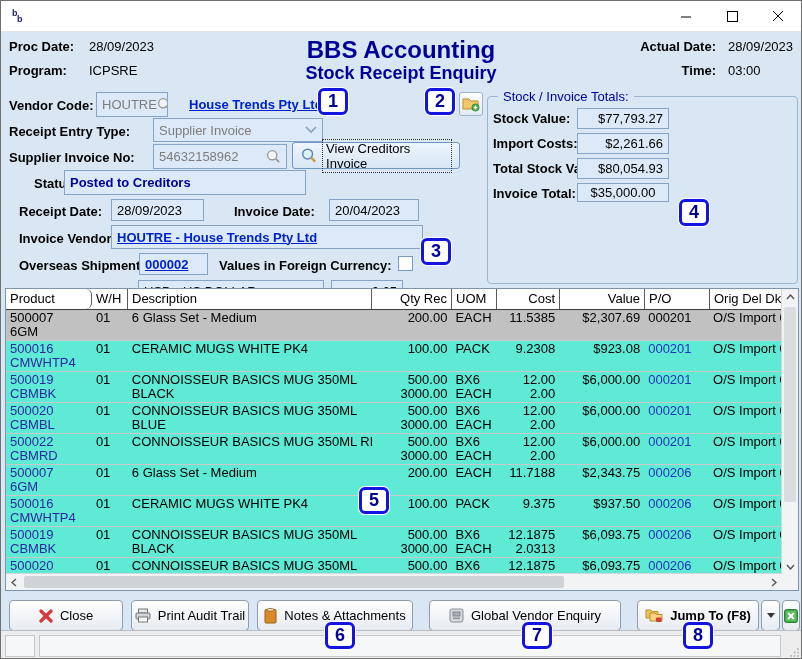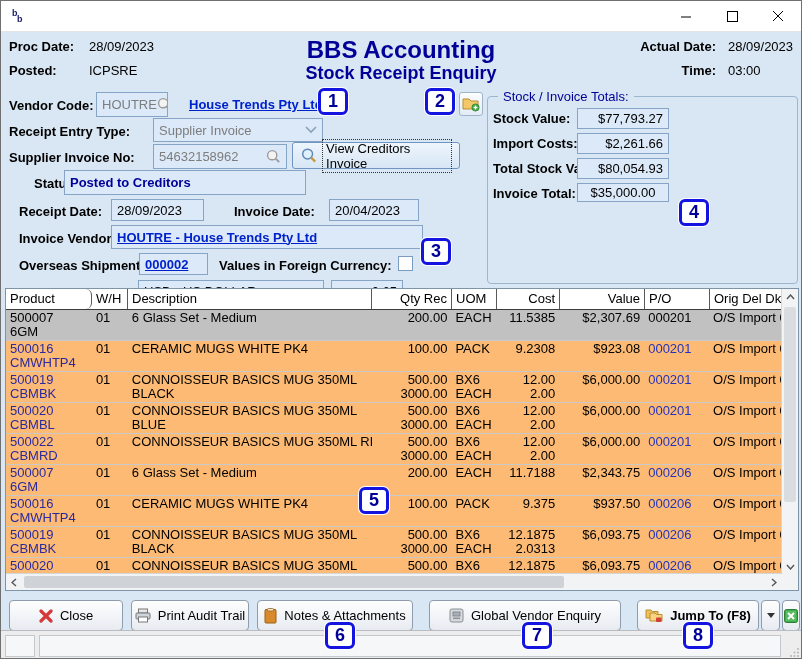--- a/index.html
+++ b/index.html
@@ -24,21 +24,21 @@
   .chev{margin-left:auto;flex:0 0 auto;color:#8aa0b8;font-size:11px;}
   .checkbox{position:absolute;width:15px;height:15px;background:#fdfdfd;border:1px solid #7a9cc0;box-sizing:border-box;}
   
   .groupbox{position:absolute;left:486px;top:95px;width:309px;height:186px;border:1px solid #9cb6cf;border-radius:4px;}
   .grouplegend{position:absolute;left:497px;top:88px;background:#d9e6f3;padding:0 5px;font-size:13px;color:#000099;}
   
   .grid{position:absolute;left:4px;top:287px;width:794px;height:303px;background:#fff;border:1px solid #7e94a8;box-sizing:border-box;}
   .grid-header{display:flex;height:21px;background:#fff;border-bottom:1px solid #3c3c3c;box-sizing:border-box;}
   .grid-header .hc{font-size:13px;color:#000;padding:2px 4px 0 4px;box-sizing:border-box;border-right:1px solid #5a5a5a;overflow:hidden;white-space:nowrap;}
   .grid-body{position:absolute;left:0;top:21px;width:776px;height:265px;overflow:hidden;background:#fff;}
-  .grow{display:flex;height:31px;border-bottom:1px solid #c9c9c9;box-sizing:border-box;background:#fdba74;}
+  .grow{display:flex;height:31px;border-bottom:1px solid #c9c9c9;box-sizing:border-box;background:#5eead4;}
   .grow.selected{background:#c1c1c1;}
   .cell{font-size:13px;line-height:14px;padding:1px 4px;box-sizing:border-box;overflow:hidden;white-space:nowrap;color:#000;}
   .ar{text-align:right;}
   .pcode{color:#2a2a9e;}
   .po{color:#2233bb;}
   .grow.selected .pcode,.grow.selected .po{color:#000;}
   
   .vscroll{position:absolute;right:0;top:0;width:16px;height:286px;background:#f1f3f5;border-left:1px solid #d4d7da;}
   .hscroll{position:absolute;left:0;bottom:0;height:16px;width:776px;background:#f1f3f5;border-top:1px solid #d4d7da;}
   .sbtn{position:absolute;width:16px;height:16px;display:flex;align-items:center;justify-content:center;font-size:10px;color:#555;}
@@ -81,21 +81,21 @@
     <div class="wctl close">
         <svg width="11" height="11" viewBox="0 0 11 11">
           <line x1="0" y1="0" x2="10" y2="10" stroke="#000" stroke-width="1"></line>
           <line x1="10" y1="0" x2="0" y2="10" stroke="#000" stroke-width="1"></line>
         </svg>
       </div>
   </div>
 
   <div class="lbl" style="left:8px;top:38px;">Proc Date:</div>
   <div class="val" style="left:88px;top:38px;">28/09/2023</div>
-  <div class="lbl" style="left:8px;top:62px;">Posted:</div>
+  <div class="lbl" style="left:8px;top:62px;">Program:</div>
   <div class="val" style="left:88px;top:62px;">ICPSRE</div>
   <div class="apptitle">BBS Accounting</div>
   <div class="screentitle">Stock Receipt Enquiry</div>
   <div class="lbl" style="left:600px;top:38px;width:115px;text-align:right;">Actual Date:</div>
   <div class="val" style="left:727px;top:38px;">28/09/2023</div>
   <div class="lbl" style="left:600px;top:62px;width:115px;text-align:right;">Time:</div>
   <div class="val" style="left:727px;top:62px;">03:00</div>
 
   <div class="lbl" style="left:8px;top:97px;">Vendor Code:</div>
   <div class="field" style="left:95px;top:91px;width:72px;height:25px;">

